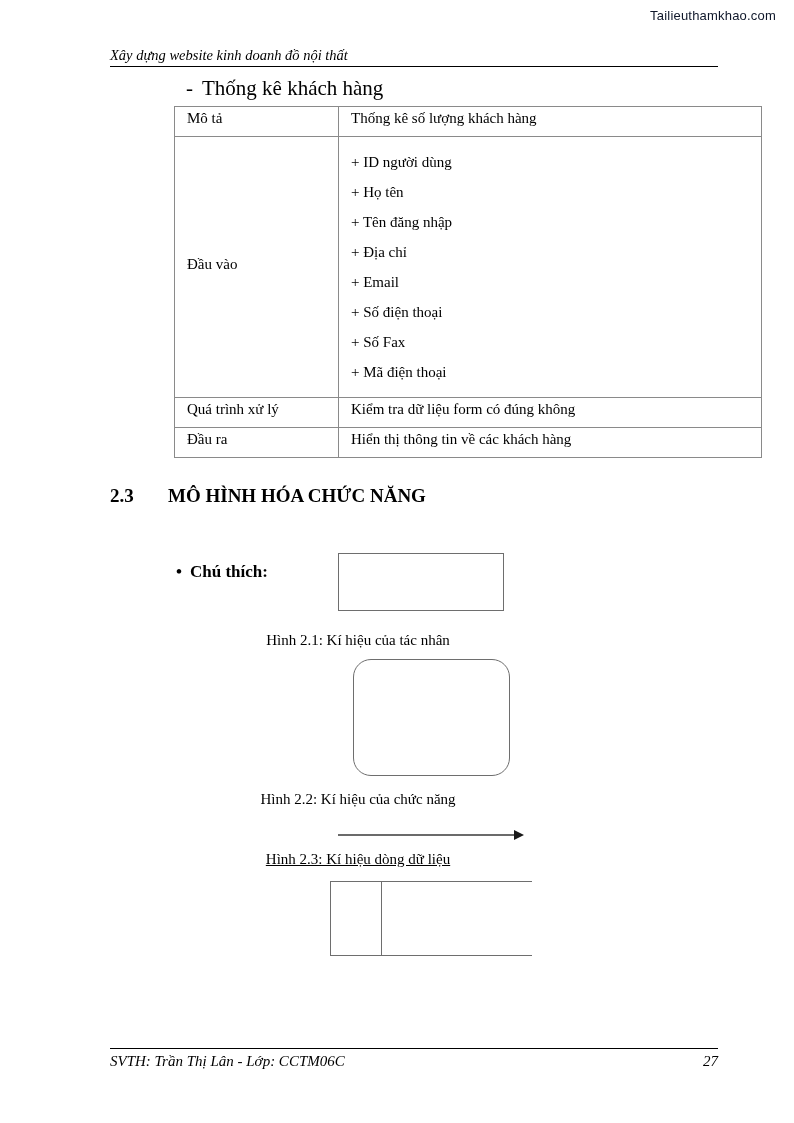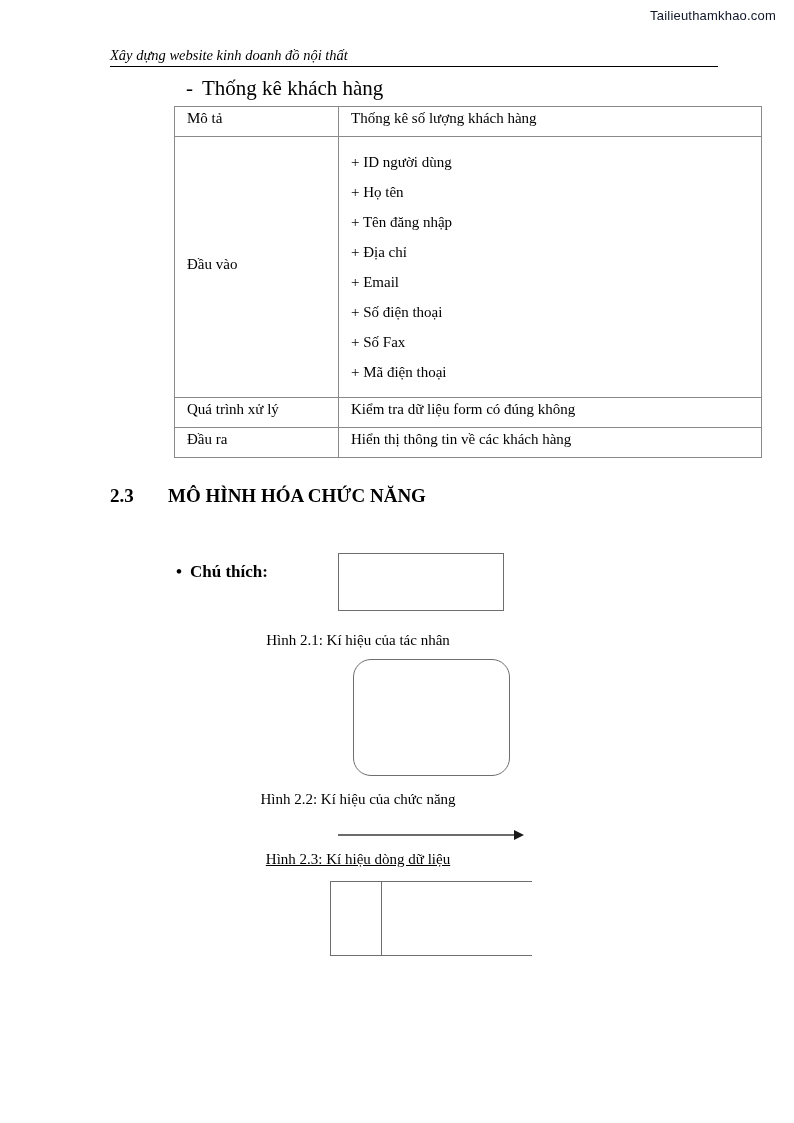--- a/index.html
+++ b/index.html
@@ -278,14 +278,21 @@
   </div>
   <div class="figure-caption" style="top:851px;text-decoration:underline;">Hình 2.3: Kí hiệu dòng dữ liệu</div>
 
   <div class="fig-store">
     <div class="store-top"></div>
     <div class="store-bottom"></div>
     <div class="store-left"></div>
     <div class="store-divider"></div>
   </div>
 
+  <div class="doc-footer">
+    <div class="rule"></div>
+    <div class="row">
+      <span>SVTH: Trần Thị Lân - Lớp: CCTM06C</span>
+      <span>27</span>
+    </div>
+  </div>
 
 </div>
 
 </body></html>

